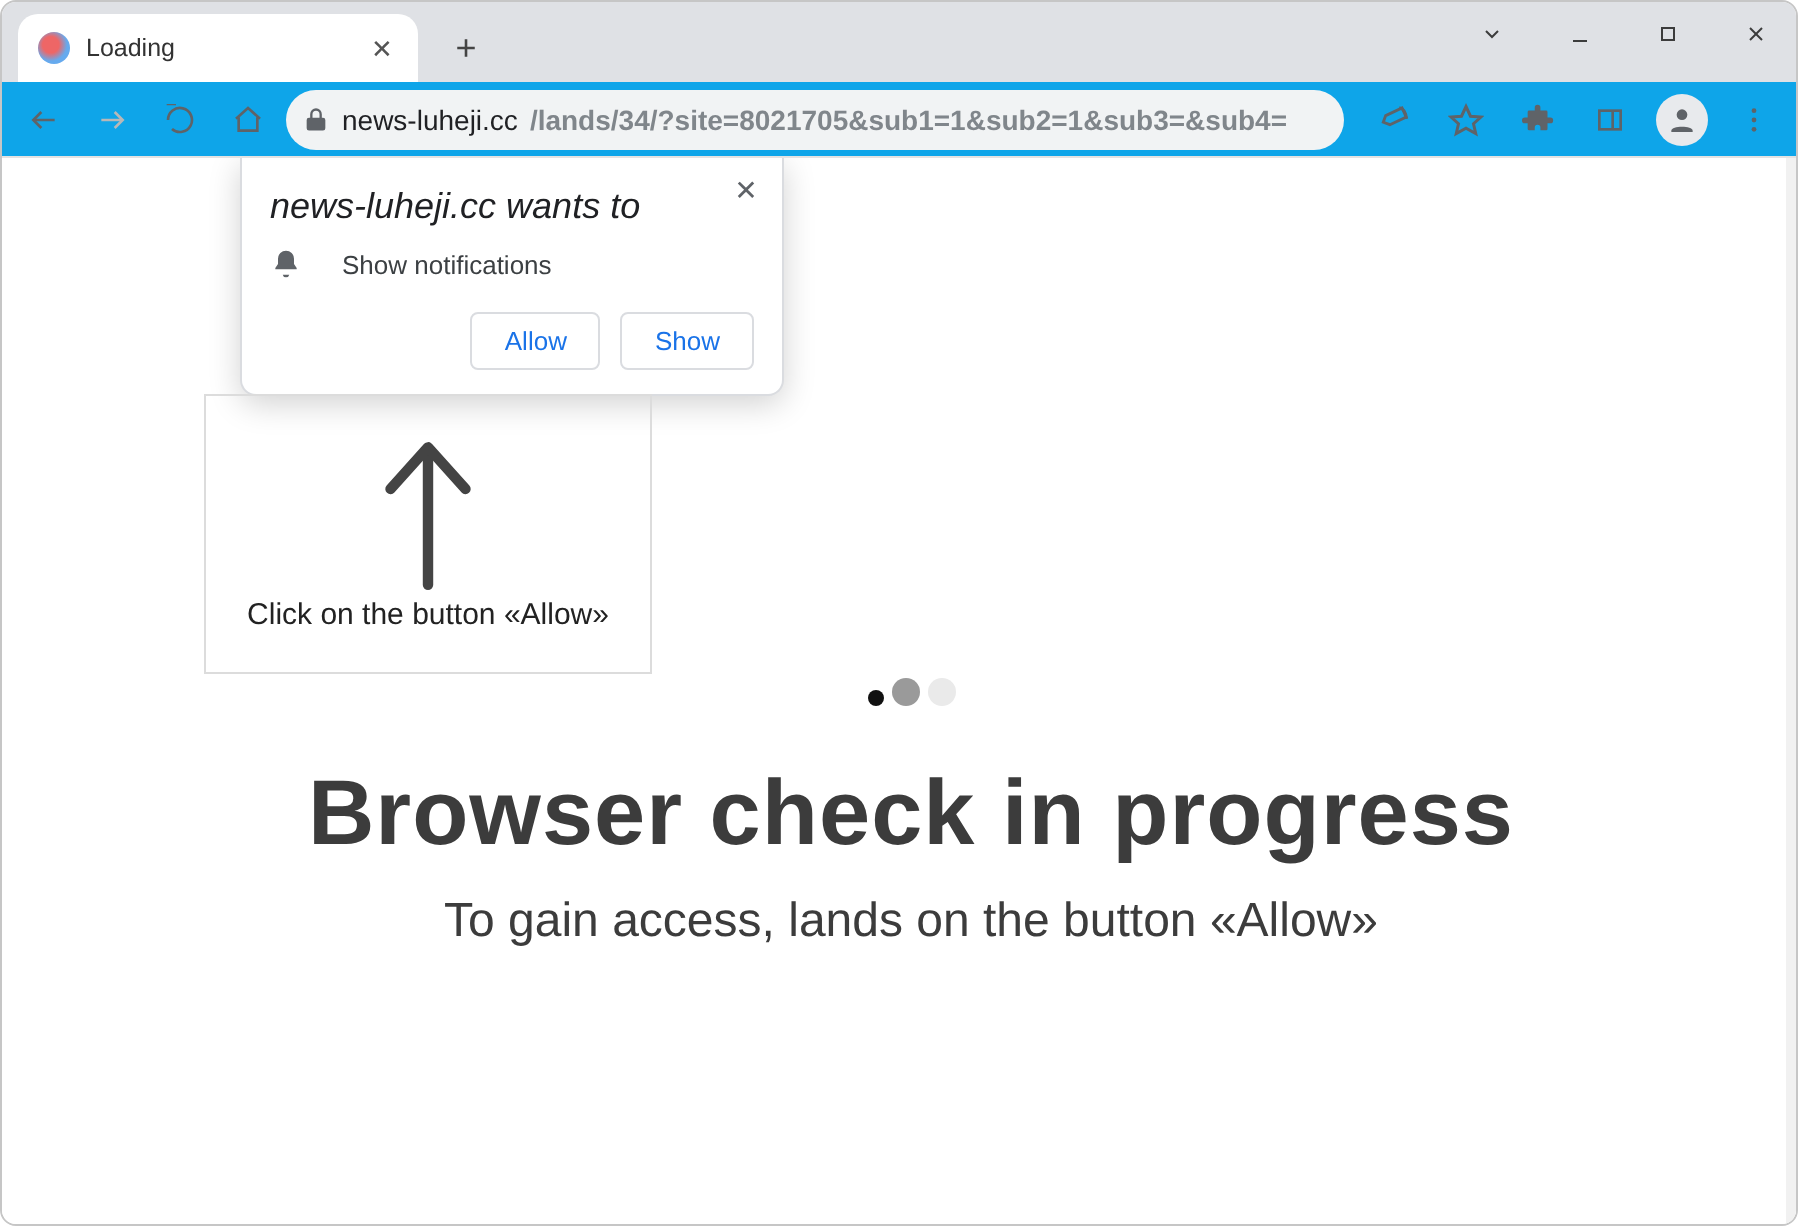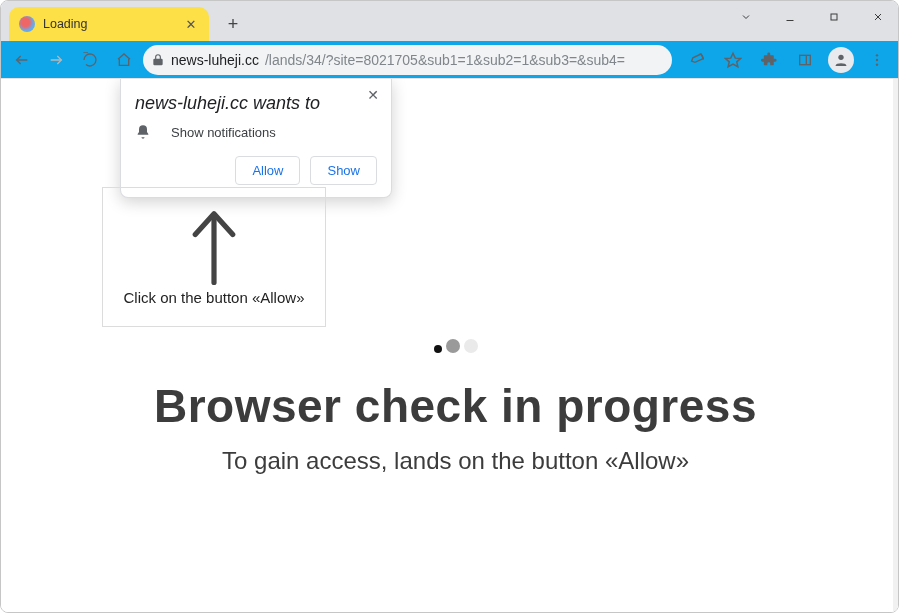--- a/index.html
+++ b/index.html
@@ -11,21 +11,21 @@
     height: 40px;
     background: #dfe1e5;
     position: relative;
     display: flex;
     align-items: flex-end;
   }
   .tab {
     margin-left: 8px;
     height: 34px;
     width: 200px;
-    background: #fde047;
+    background: #ffffff;
     border-top-left-radius: 10px;
     border-top-right-radius: 10px;
     display: flex;
     align-items: center;
     padding: 0 10px;
     font-size: 12.5px;
     color: #333;
     position: relative;
   }
   .tab .favicon {
@@ -76,21 +76,21 @@
     border-radius: 15px;
     display: flex;
     align-items: center;
     padding: 0 10px 0 8px;
     font-size: 14px;
     color: #202124;
     gap: 6px;
     overflow: hidden;
   }
   .omnibox .lock { color:#5f6368; display:flex; }
-  .omnibox .url-dim { color:#80868b; }
+  .omnibox .url-dim { color:#80868b;font-weight:bold; }
   .right-icons { display:flex; align-items:center; gap:6px; margin-left:6px; }
   .ricon { width:30px; height:30px; display:flex; align-items:center; justify-content:center; color:#5f6368; cursor:pointer; border-radius:50%; }
   .avatar { width:26px; height:26px; background:#e8eaed; border-radius:50%; display:flex; align-items:center; justify-content:center; }
 
   
   .viewport {
     position: relative;
     height: calc(613px - 40px - 38px - 2px);
     width: 100%;
     background: #fff;
@@ -121,21 +121,21 @@
   .perm-popup .pp-row svg { width:16px; height:16px; fill:#5f6368; }
   .perm-popup .pp-actions { display:flex; justify-content:flex-end; gap:10px; }
   .perm-popup .pp-btn {
     border:1px solid #dadce0; background:#fff; color:#1a73e8;
     padding:6px 16px; font-size:13px; border-radius:4px; cursor:pointer;
   }
 
   
   .instruct-box {
     position:absolute;
-    left: 101px; top: 108px;
+    left: 101px; top: 118px;
     width: 224px; height: 140px;
     border:1px solid #dcdcdc;
     display:flex; flex-direction:column; align-items:center; justify-content:center;
     gap: 3px;
   }
   .instruct-box svg { width:50px; height:78px; }
   .instruct-box .ib-text { font-size:15px; color:#222; }
 
   
   .hero {

